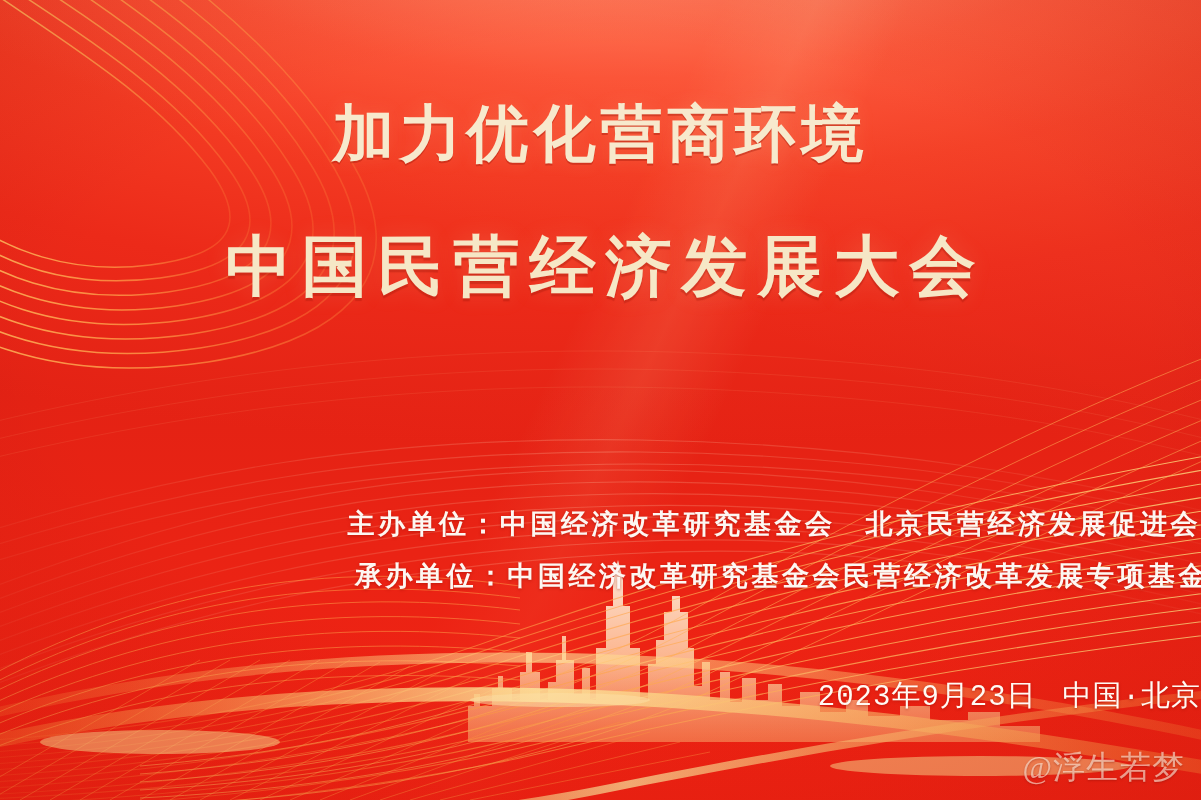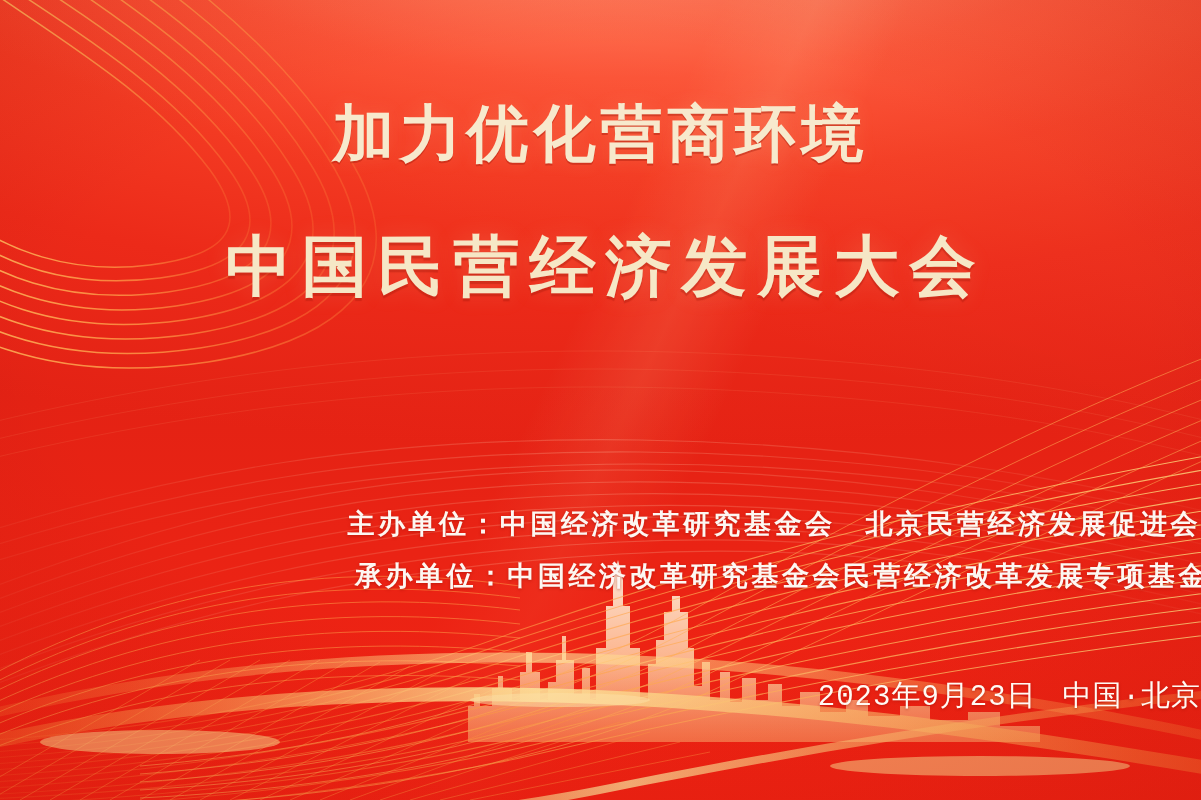--- a/index.html
+++ b/index.html
@@ -303,14 +303,15 @@
   </div>
 
   <div class="org-line" id="org-organize">
     <span>承办单位：</span><span>中国经济改革研究基金会民营经济改革发展专项基金</span>
   </div>
 
   <div class="datebar">
     <span>2023年9月23日</span><span class="date-gap"></span><span>中国·北京</span>
   </div>
 
+  <div class="watermark">@浮生若梦</div>
 
 </div>
 
 </body></html>

